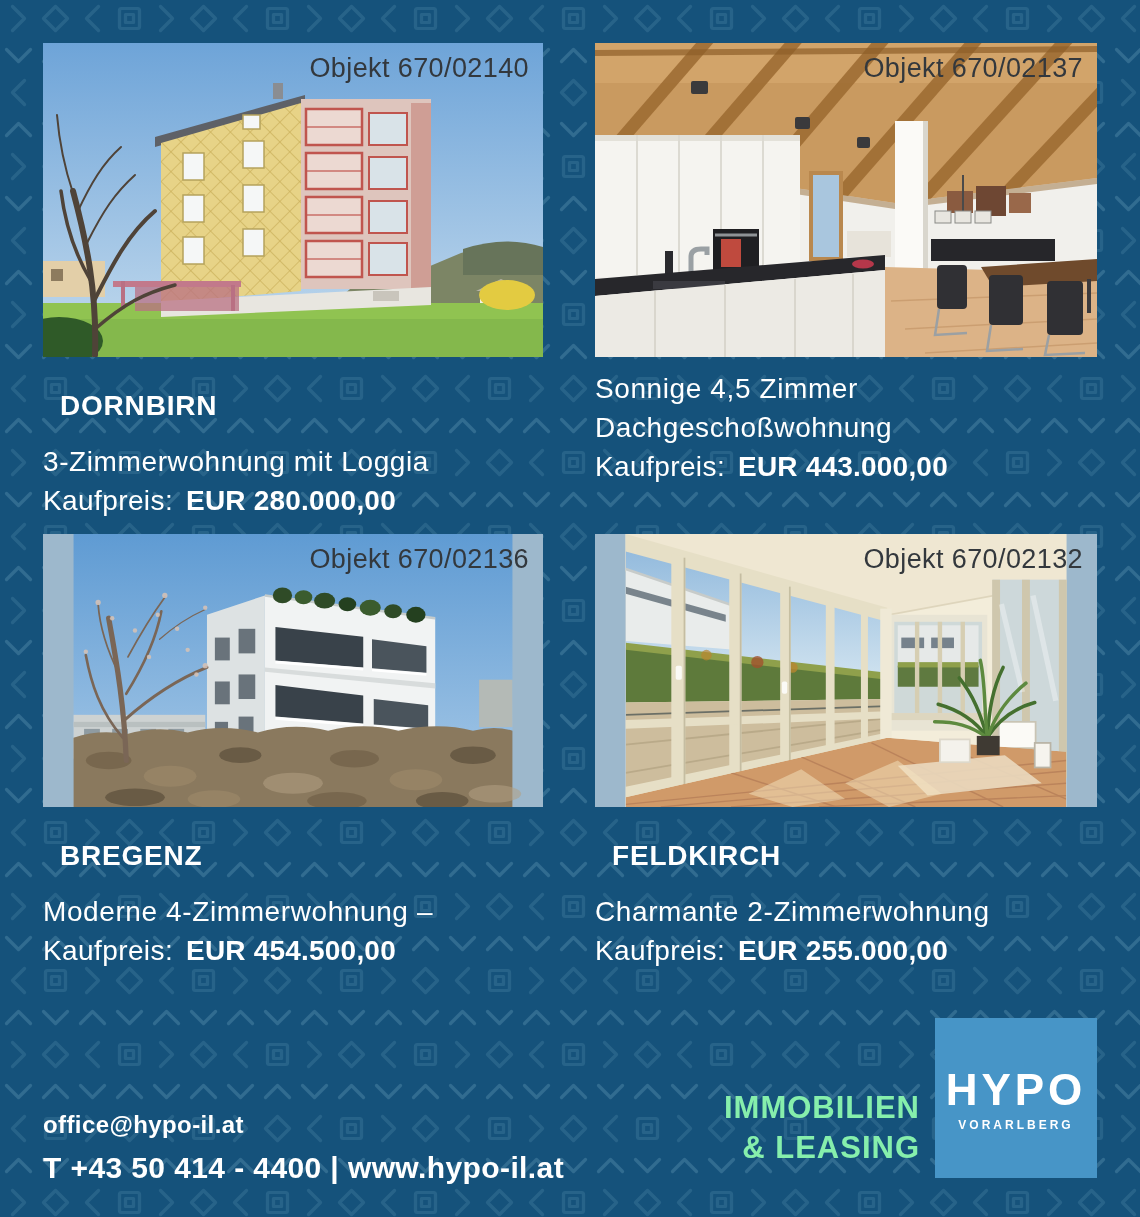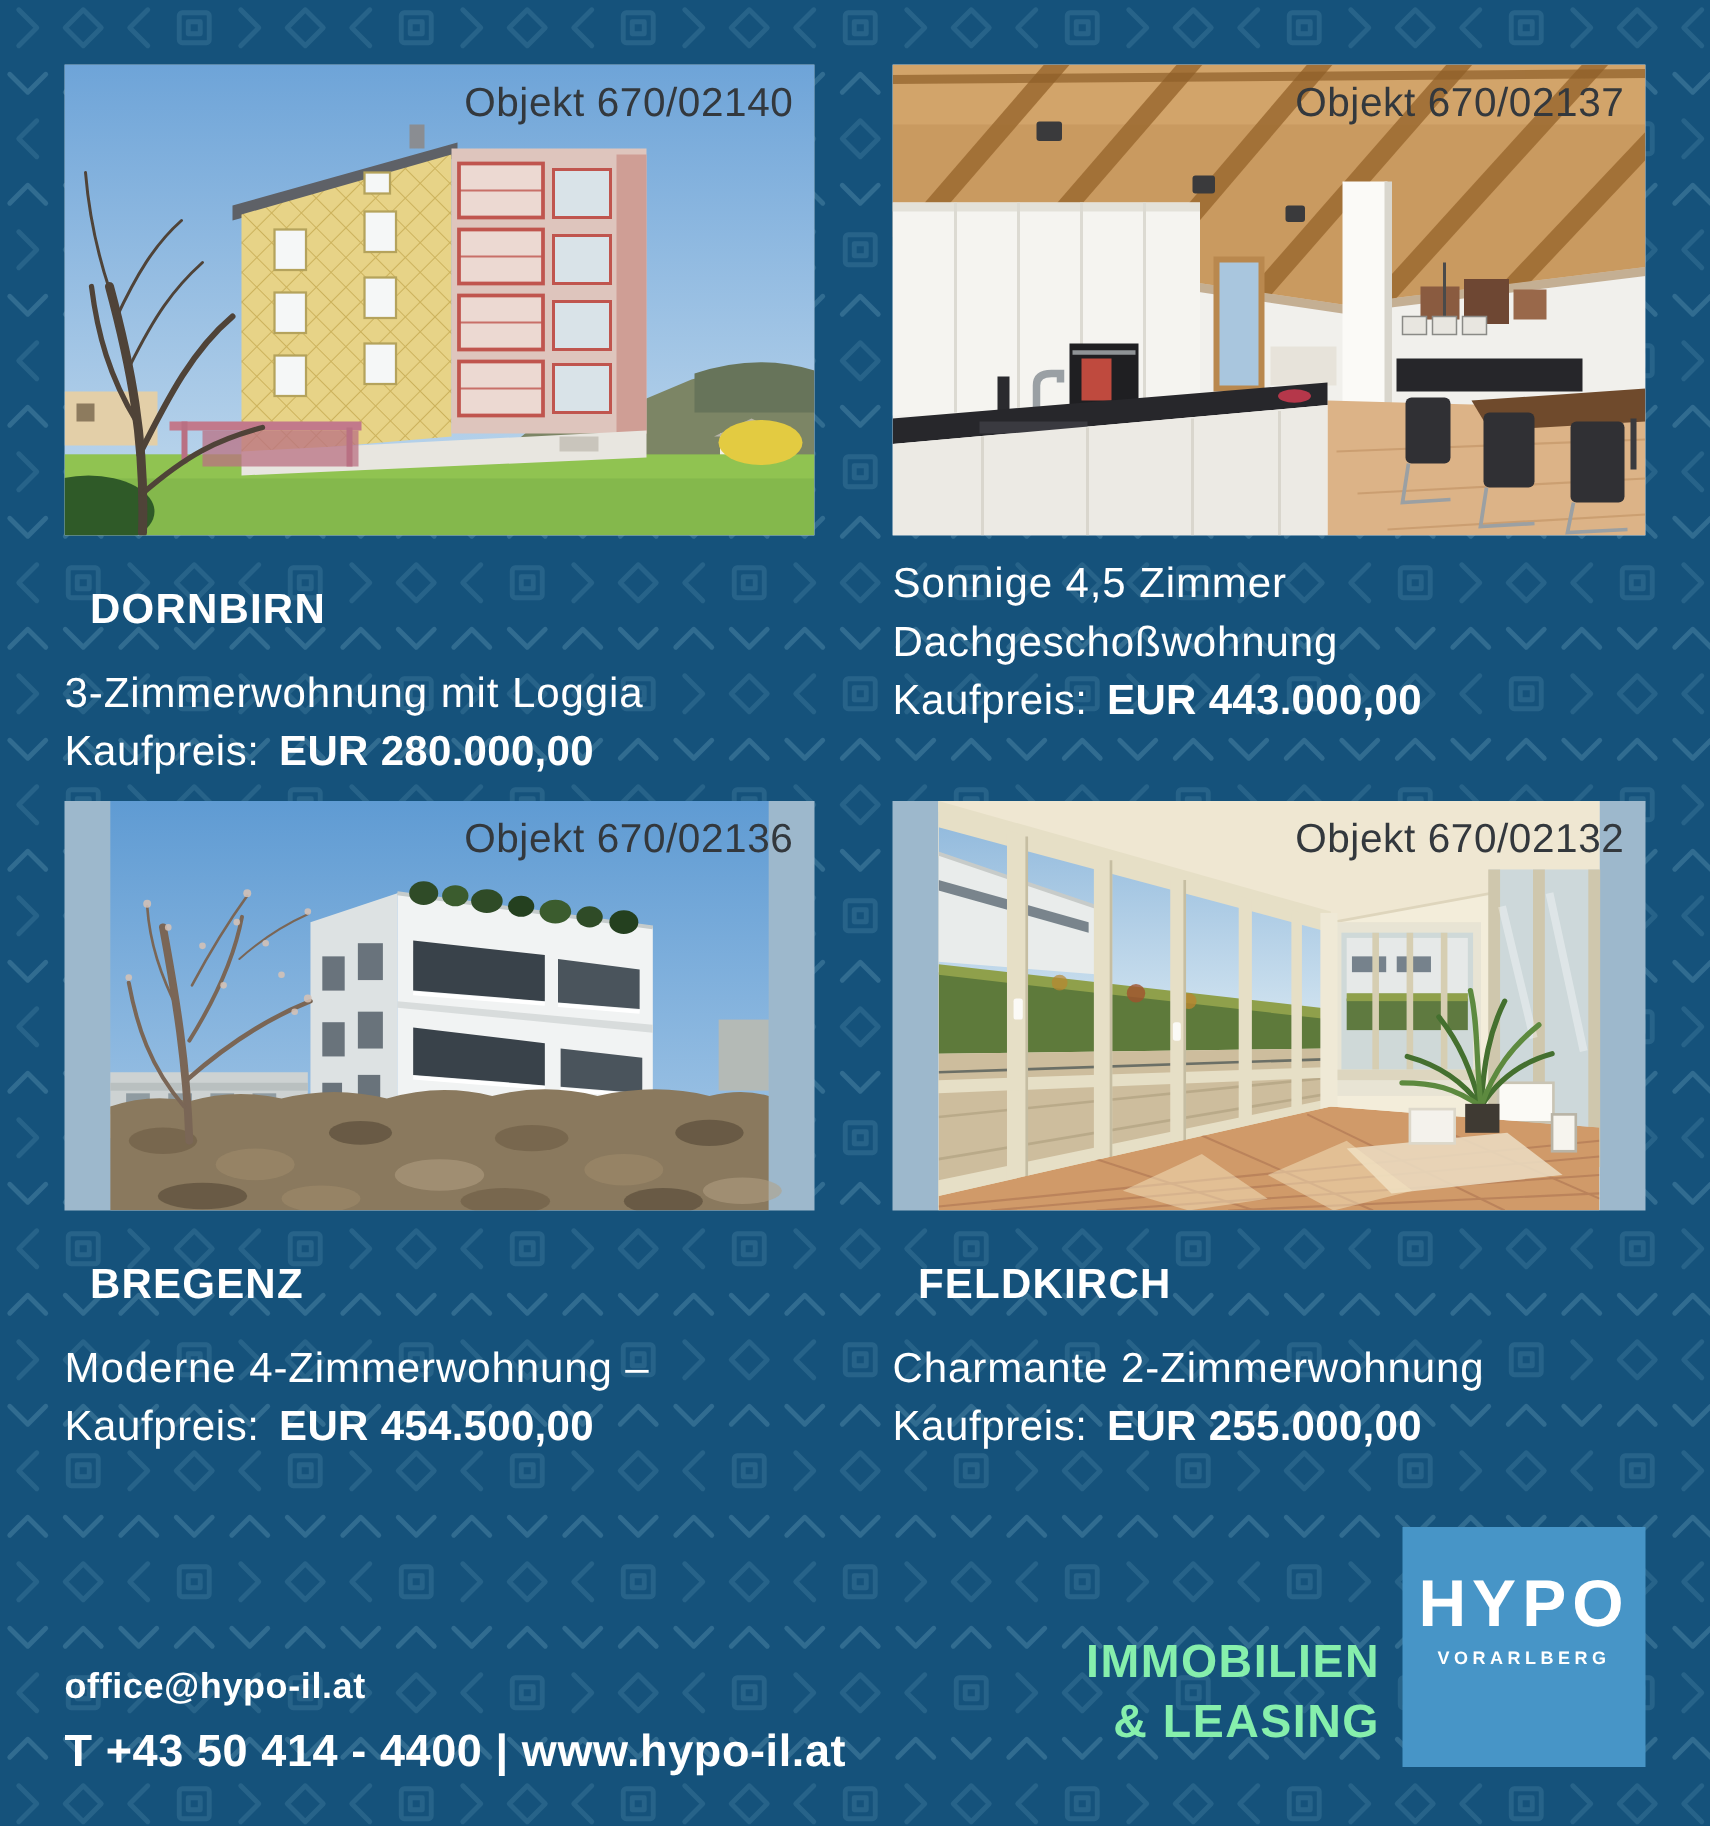--- a/index.html
+++ b/index.html
@@ -32,21 +32,21 @@
   .price .pval{font-weight:bold;letter-spacing:0.2px;}
   .contact{position:absolute;left:43px;top:1103px;z-index:2;color:#fff;font-weight:bold;}
   .contact .email{font-size:24px;line-height:43px;letter-spacing:0.4px;}
   .contact .phoneweb{font-size:30px;line-height:43px;letter-spacing:0.4px;}
   .brand{
     position:absolute;right:220px;top:1088px;z-index:2;color:#86efac;
     text-align:right;font-weight:bold;font-size:31px;line-height:40px;letter-spacing:1px;
   }
   .logo{
     position:absolute;left:935px;top:1018px;width:162px;height:160px;z-index:2;
-    background:#4795c7;color:#fff;text-align:center;box-sizing:border-box;padding-top:30px;
+    background:#4795c7;color:#fff;text-align:center;box-sizing:border-box;padding-top:50px;
   }
   .logo-hypo{font-size:44px;font-weight:bold;letter-spacing:4px;line-height:44px;}
   .logo-sub{font-size:12px;font-weight:bold;letter-spacing:3px;margin-top:6px;}
 </style>
 </head>
 <body>
 
 <svg class="bg" width="1140" height="1217" viewBox="0 0 1140 1217" aria-hidden="true">
   <defs>
     <g id="m-up" fill="none">

